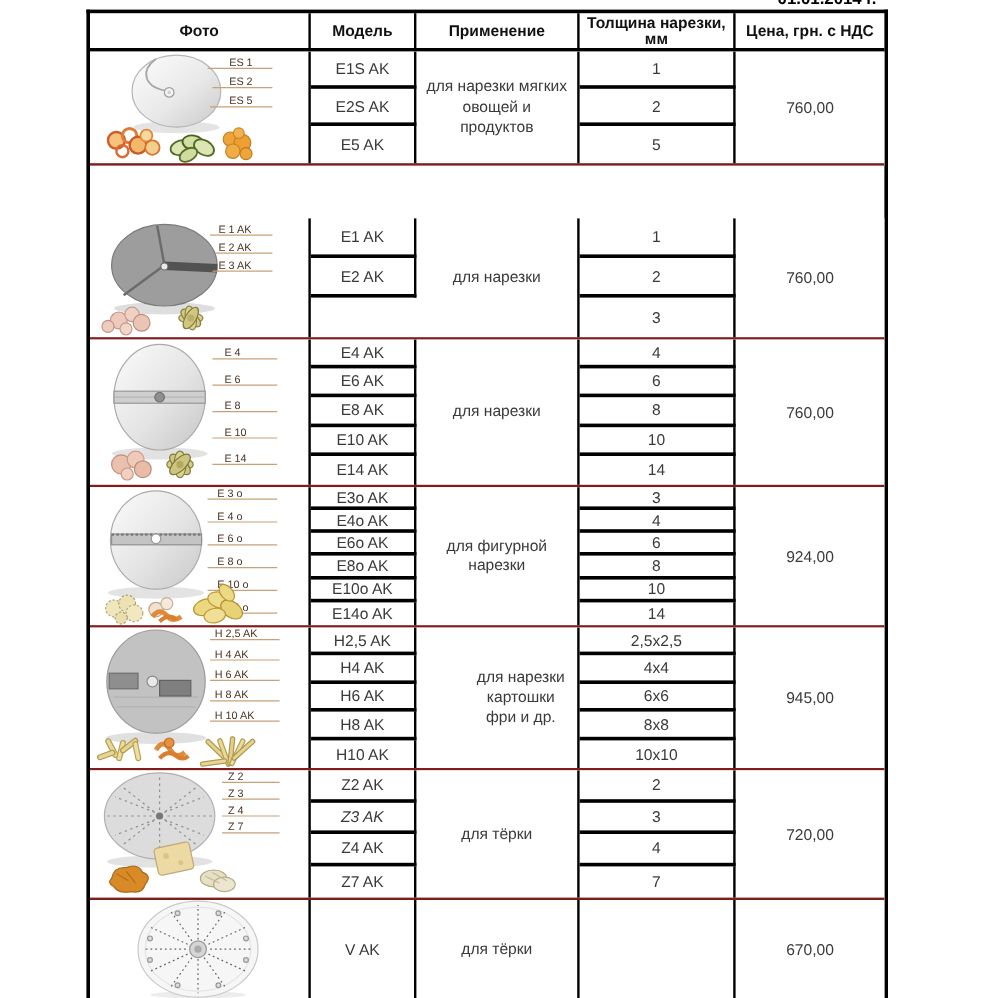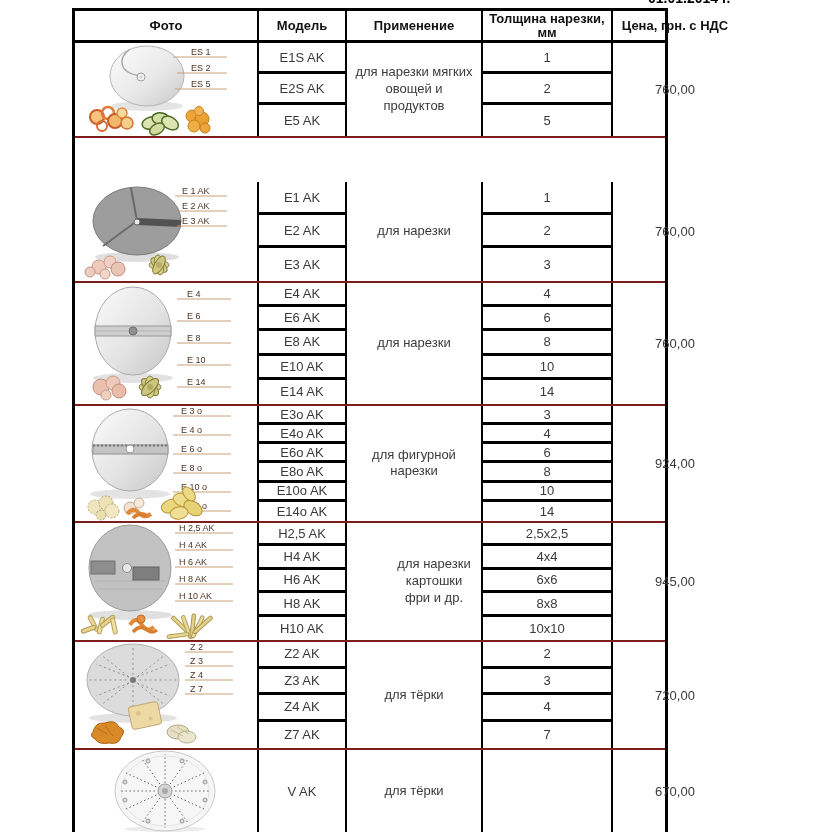--- a/index.html
+++ b/index.html
@@ -1,19 +1,19 @@
 <!DOCTYPE html>
 <html><head>
 <meta charset="utf-8">
 <style>
   html,body{margin:0;padding:0;background:#fff;}
   .page{position:relative;width:826px;height:832px;background:#ffffff;overflow:hidden;
         font-family:"Liberation Sans",sans-serif;color:#333;}
   .date-note{position:absolute;top:-10px;left:648px;font-weight:700;font-size:14px;color:#000;white-space:nowrap;}
-  .table{position:absolute;left:72px;top:8px;width:596px;border:3px solid #000;border-bottom:none;
+  .table{position:absolute;left:72px;top:8px;width:668px;border:3px solid #000;border-bottom:none;
          box-sizing:border-box;background:#fff;}
   .grid5{display:grid;grid-template-columns:184px 88px 136px 130px 124px;}
   .header-row{height:29px;border-bottom:3px solid #000;}
   .header-cell{display:flex;align-items:center;justify-content:center;text-align:center;
                font-weight:700;font-size:13px;line-height:1.05;border-right:2px solid #000;
                box-sizing:border-box;color:#111;padding:0 2px;}
   .header-cell:nth-child(5){border-right:none;}
   .group{border-bottom:2px solid #7f1d1d;box-sizing:border-box;background:#fff;}
   .group.last{border-bottom:none;}
   .cell{box-sizing:border-box;display:flex;align-items:center;justify-content:center;
@@ -125,21 +125,20 @@
     <ellipse cx="84" cy="83" rx="10" ry="4.5" fill="#ddd494" stroke="#8e8848" transform="rotate(80 84 83)"></ellipse>
     <ellipse cx="84" cy="83" rx="10" ry="4.5" fill="#d0c781" stroke="#807a3c" transform="rotate(120 84 83)"></ellipse>
     <circle cx="84" cy="83" r="3" fill="#b8af68"></circle>
   </g>
 </svg>
 </div>
         <div class="cell model-cell" style="grid-row: 1;">E1 AK</div>
         <div class="cell thick-cell" style="grid-row: 1;">1</div>
         <div class="cell model-cell" style="grid-row: 2;">E2 AK</div>
         <div class="cell thick-cell" style="grid-row: 2;">2</div>
-        <div class="cell model-cell last" style="grid-row: 3;">E3 AK</div>
         <div class="cell thick-cell last" style="grid-row: 3;">3</div>
         <div class="cell app-cell" style="grid-row: 1 / span 3;">для нарезки</div>
         <div class="cell price-cell" style="grid-row: 1 / span 3;">760,00</div>
       </div>
       <div class="group grid5" style="height: 123px; grid-template-rows: repeat(5, 1fr);">
         <div class="cell photo-cell" style="grid-row: 1 / span 5;">
 <svg width="182" height="123" viewBox="0 0 182 123">
   <defs>
               <linearGradient id="sg2" x1="0" y1="0" x2="1" y2="1">
     <stop offset="0" stop-color="#fbfbfb"></stop>
@@ -357,21 +356,21 @@
   <g>
     <ellipse cx="103" cy="90" rx="11" ry="7" fill="#e7dfc6" stroke="#ada77f"></ellipse>
     <ellipse cx="112" cy="95" rx="9" ry="6" fill="#ece5cf" stroke="#b5af88"></ellipse>
     <line x1="96" y1="88" x2="108" y2="94" stroke="#c5bd96"></line>
     <line x1="102" y1="85" x2="114" y2="92" stroke="#c5bd96"></line>
   </g>
 </svg>
 </div>
         <div class="cell model-cell" style="grid-row: 1;">Z2 AK</div>
         <div class="cell thick-cell" style="grid-row: 1;">2</div>
-        <div class="cell model-cell" style="grid-row: 2;">Z3 AK</div>
+        <div class="cell model-cell" style="grid-row: 2; font-style: italic;">Z3 AK</div>
         <div class="cell thick-cell" style="grid-row: 2;">3</div>
         <div class="cell model-cell" style="grid-row: 3;">Z4 AK</div>
         <div class="cell thick-cell" style="grid-row: 3;">4</div>
         <div class="cell model-cell last" style="grid-row: 4;">Z7 AK</div>
         <div class="cell thick-cell last" style="grid-row: 4;">7</div>
         <div class="cell app-cell" style="grid-row: 1 / span 4;">для тёрки</div>
         <div class="cell price-cell" style="grid-row: 1 / span 4;">720,00</div>
       </div>
       <div class="group grid5 last" style="height: 82px; grid-template-rows: repeat(1, 1fr);">
         <div class="cell photo-cell" style="grid-row: 1 / span 1;">

